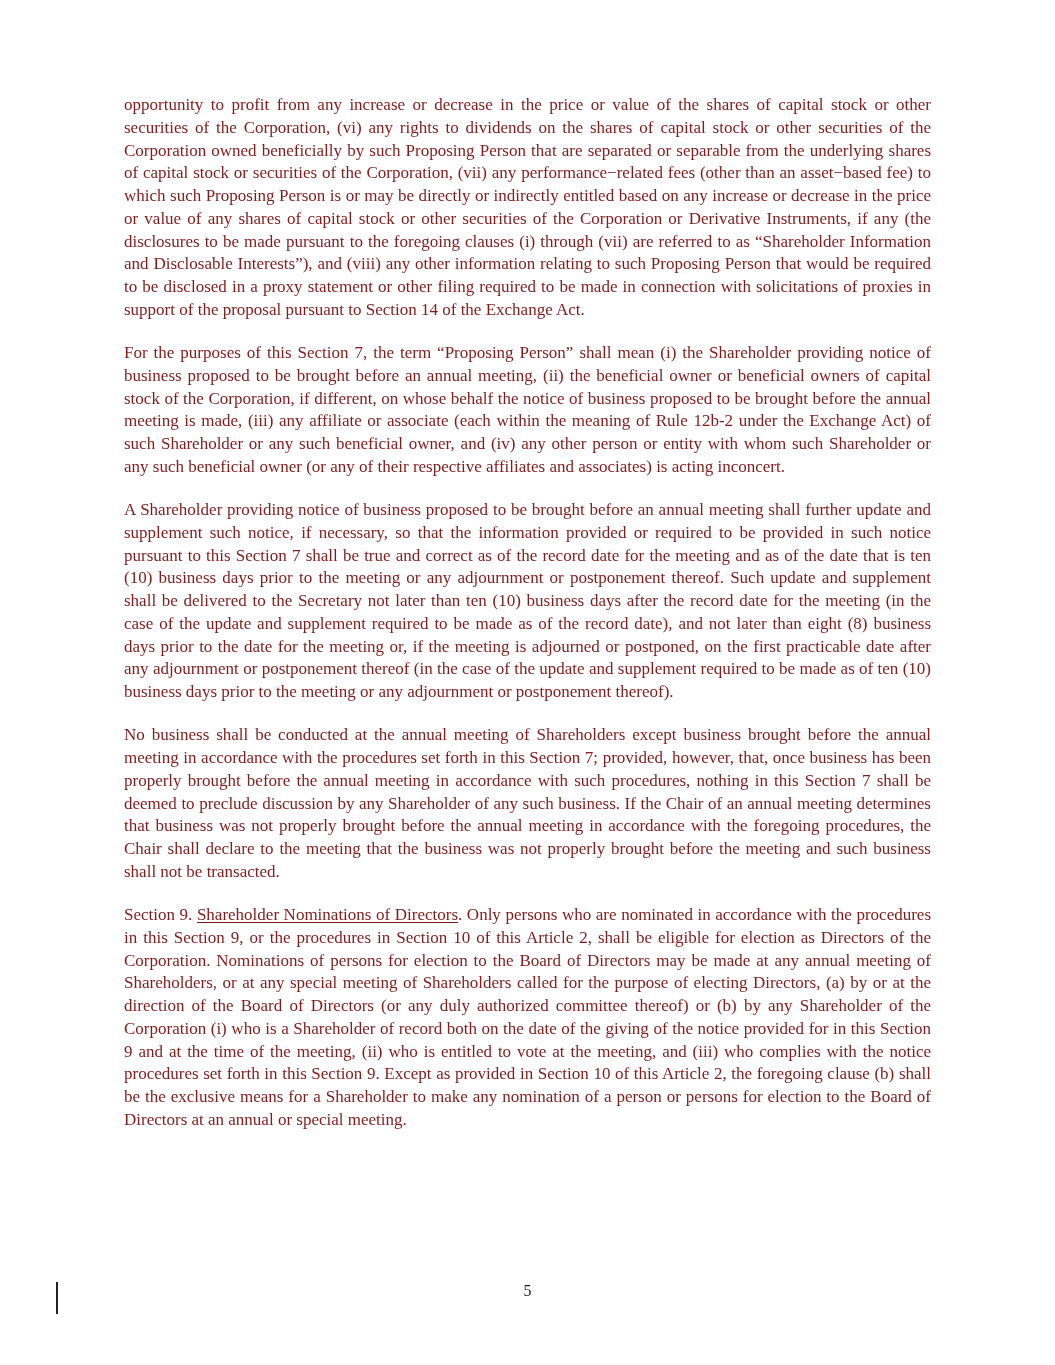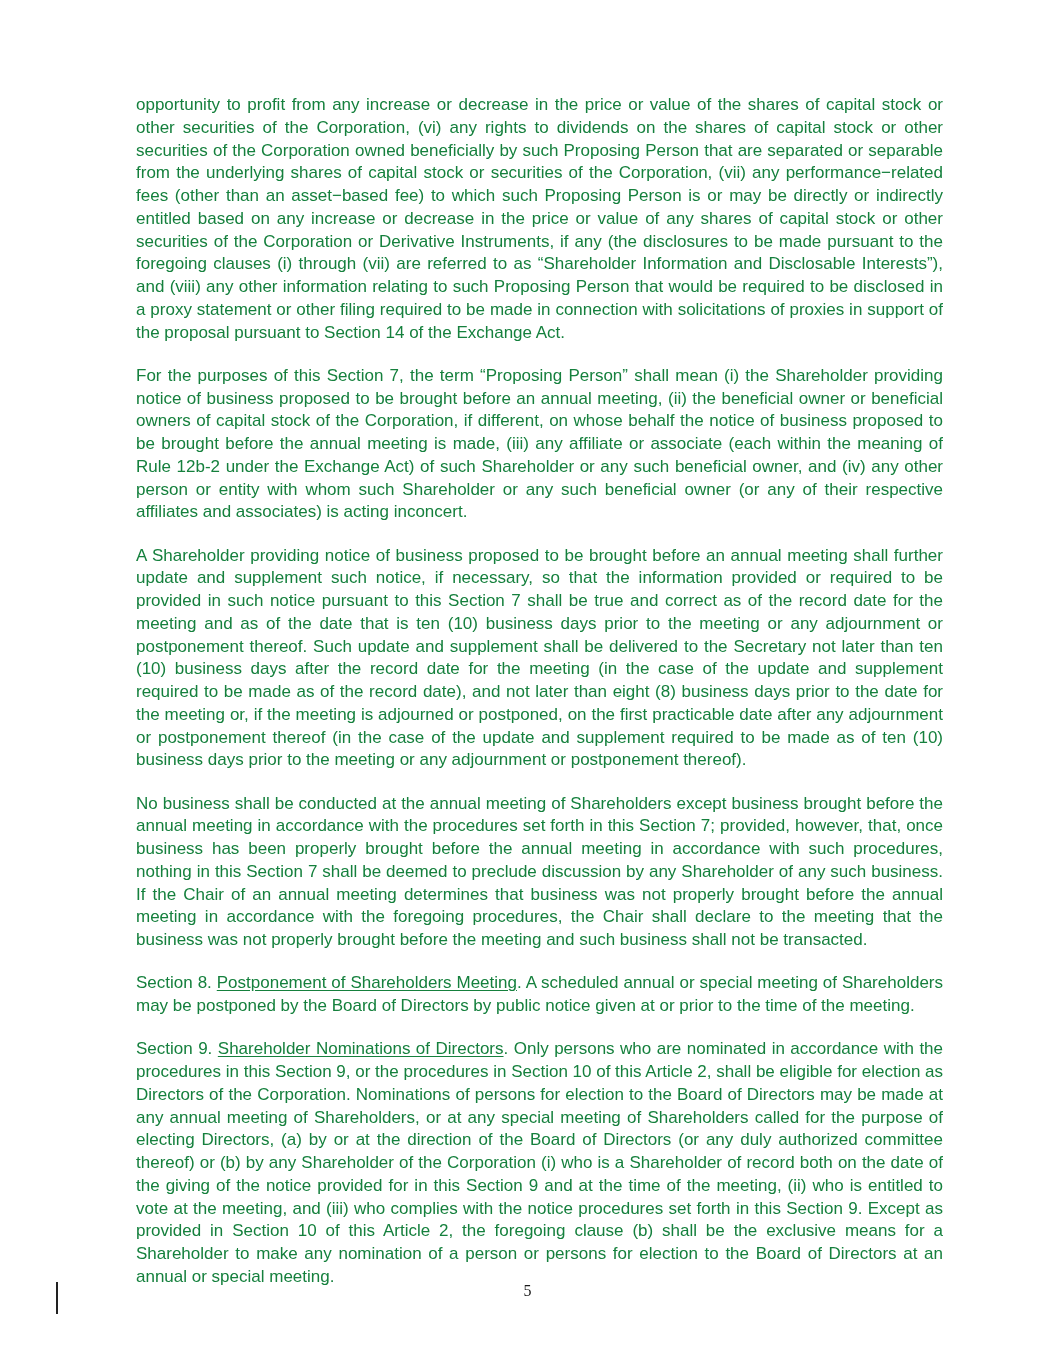--- a/index.html
+++ b/index.html
@@ -1,35 +1,34 @@
 <!DOCTYPE html>
 <html><head>
   <meta charset="utf-8">
   <style>
     html, body { margin: 0; padding: 0; background: #ffffff; }
     body { width: 1055px; height: 1365px; position: relative; overflow: hidden; }
     .page {
-      position: absolute; left: 136px; top: 94px; width: 807px;
-      font-family: Liberation Sans, sans-serif;
-      font-size: 17px; line-height: 22.75px; color: #15803d;
+      position: absolute; left: 124px; top: 94px; width: 807px;
+      font-family: Liberation Serif, serif;
+      font-size: 17px; line-height: 22.75px; color: #7f1d1d;
     }
     .para { margin: 0 0 20.5px 0; text-align: justify; text-align-last: left; }
     .u { text-decoration: underline; text-underline-offset: 2px; }
     .page-number {
       position: absolute; left: 0; width: 1055px; top: 1282px; text-align: center;
       font-family: "Liberation Serif", "DejaVu Serif", serif; font-size: 16px; color: #1a1a1a;
     }
     .change-bar { position: absolute; left: 56px; top: 1282px; width: 2px; height: 32px; background: #222; }
   </style>
 </head>
 <body>
 
 <div class="page">
   <p class="para">opportunity to profit from any increase or decrease in the price or value of the shares of capital stock or other securities of the Corporation, (vi) any rights to dividends on the shares of capital stock or other securities of the Corporation owned beneficially by such Proposing Person that are separated or separable from the underlying shares of capital stock or securities of the Corporation, (vii) any performance−related fees (other than an asset−based fee) to which such Proposing Person is or may be directly or indirectly entitled based on any increase or decrease in the price or value of any shares of capital stock or other securities of the Corporation or Derivative Instruments, if any (the disclosures to be made pursuant to the foregoing clauses (i) through (vii) are referred to as “Shareholder Information and Disclosable Interests”), and (viii) any other information relating to such Proposing Person that would be required to be disclosed in a proxy statement or other filing required to be made in connection with solicitations of proxies in support of the proposal pursuant to Section 14 of the Exchange Act.</p>
   <p class="para">For the purposes of this Section 7, the term “Proposing Person” shall mean (i) the Shareholder providing notice of business proposed to be brought before an annual meeting, (ii) the beneficial owner or beneficial owners of capital stock of the Corporation, if different, on whose behalf the notice of business proposed to be brought before the annual meeting is made, (iii) any affiliate or associate (each within the meaning of Rule 12b-2 under the Exchange Act) of such Shareholder or any such beneficial owner, and (iv) any other person or entity with whom such Shareholder or any such beneficial owner (or any of their respective affiliates and associates) is acting inconcert.</p>
   <p class="para">A Shareholder providing notice of business proposed to be brought before an annual meeting shall further update and supplement such notice, if necessary, so that the information provided or required to be provided in such notice pursuant to this Section 7 shall be true and correct as of the record date for the meeting and as of the date that is ten (10) business days prior to the meeting or any adjournment or postponement thereof. Such update and supplement shall be delivered to the Secretary not later than ten (10) business days after the record date for the meeting (in the case of the update and supplement required to be made as of the record date), and not later than eight (8) business days prior to the date for the meeting or, if the meeting is adjourned or postponed, on the first practicable date after any adjournment or postponement thereof (in the case of the update and supplement required to be made as of ten (10) business days prior to the meeting or any adjournment or postponement thereof).</p>
   <p class="para">No business shall be conducted at the annual meeting of Shareholders except business brought before the annual meeting in accordance with the procedures set forth in this Section 7; provided, however, that, once business has been properly brought before the annual meeting in accordance with such procedures, nothing in this Section 7 shall be deemed to preclude discussion by any Shareholder of any such business. If the Chair of an annual meeting determines that business was not properly brought before the annual meeting in accordance with the foregoing procedures, the Chair shall declare to the meeting that the business was not properly brought before the meeting and such business shall not be transacted.</p>
-  <p class="para"><span>Section 8. </span><span class="u">Postponement of Shareholders Meeting</span><span>. A scheduled annual or special meeting of Shareholders may be postponed by the Board of Directors by public notice given at or prior to the time of the meeting.</span></p>
   <p class="para"><span>Section 9. </span><span class="u">Shareholder Nominations of Directors</span><span>. Only persons who are nominated in accordance with the procedures in this Section 9, or the procedures in Section 10 of this Article 2, shall be eligible for election as Directors of the Corporation. Nominations of persons for election to the Board of Directors may be made at any annual meeting of Shareholders, or at any special meeting of Shareholders called for the purpose of electing Directors, (a) by or at the direction of the Board of Directors (or any duly authorized committee thereof) or (b) by any Shareholder of the Corporation (i) who is a Shareholder of record both on the date of the giving of the notice provided for in this Section 9 and at the time of the meeting, (ii) who is entitled to vote at the meeting, and (iii) who complies with the notice procedures set forth in this Section 9. Except as provided in Section 10 of this Article 2, the foregoing clause (b) shall be the exclusive means for a Shareholder to make any nomination of a person or persons for election to the Board of Directors at an annual or special meeting.</span></p>
 </div>
 
 <div class="change-bar"></div>
 <div class="page-number">5</div>
 
 </body></html>

